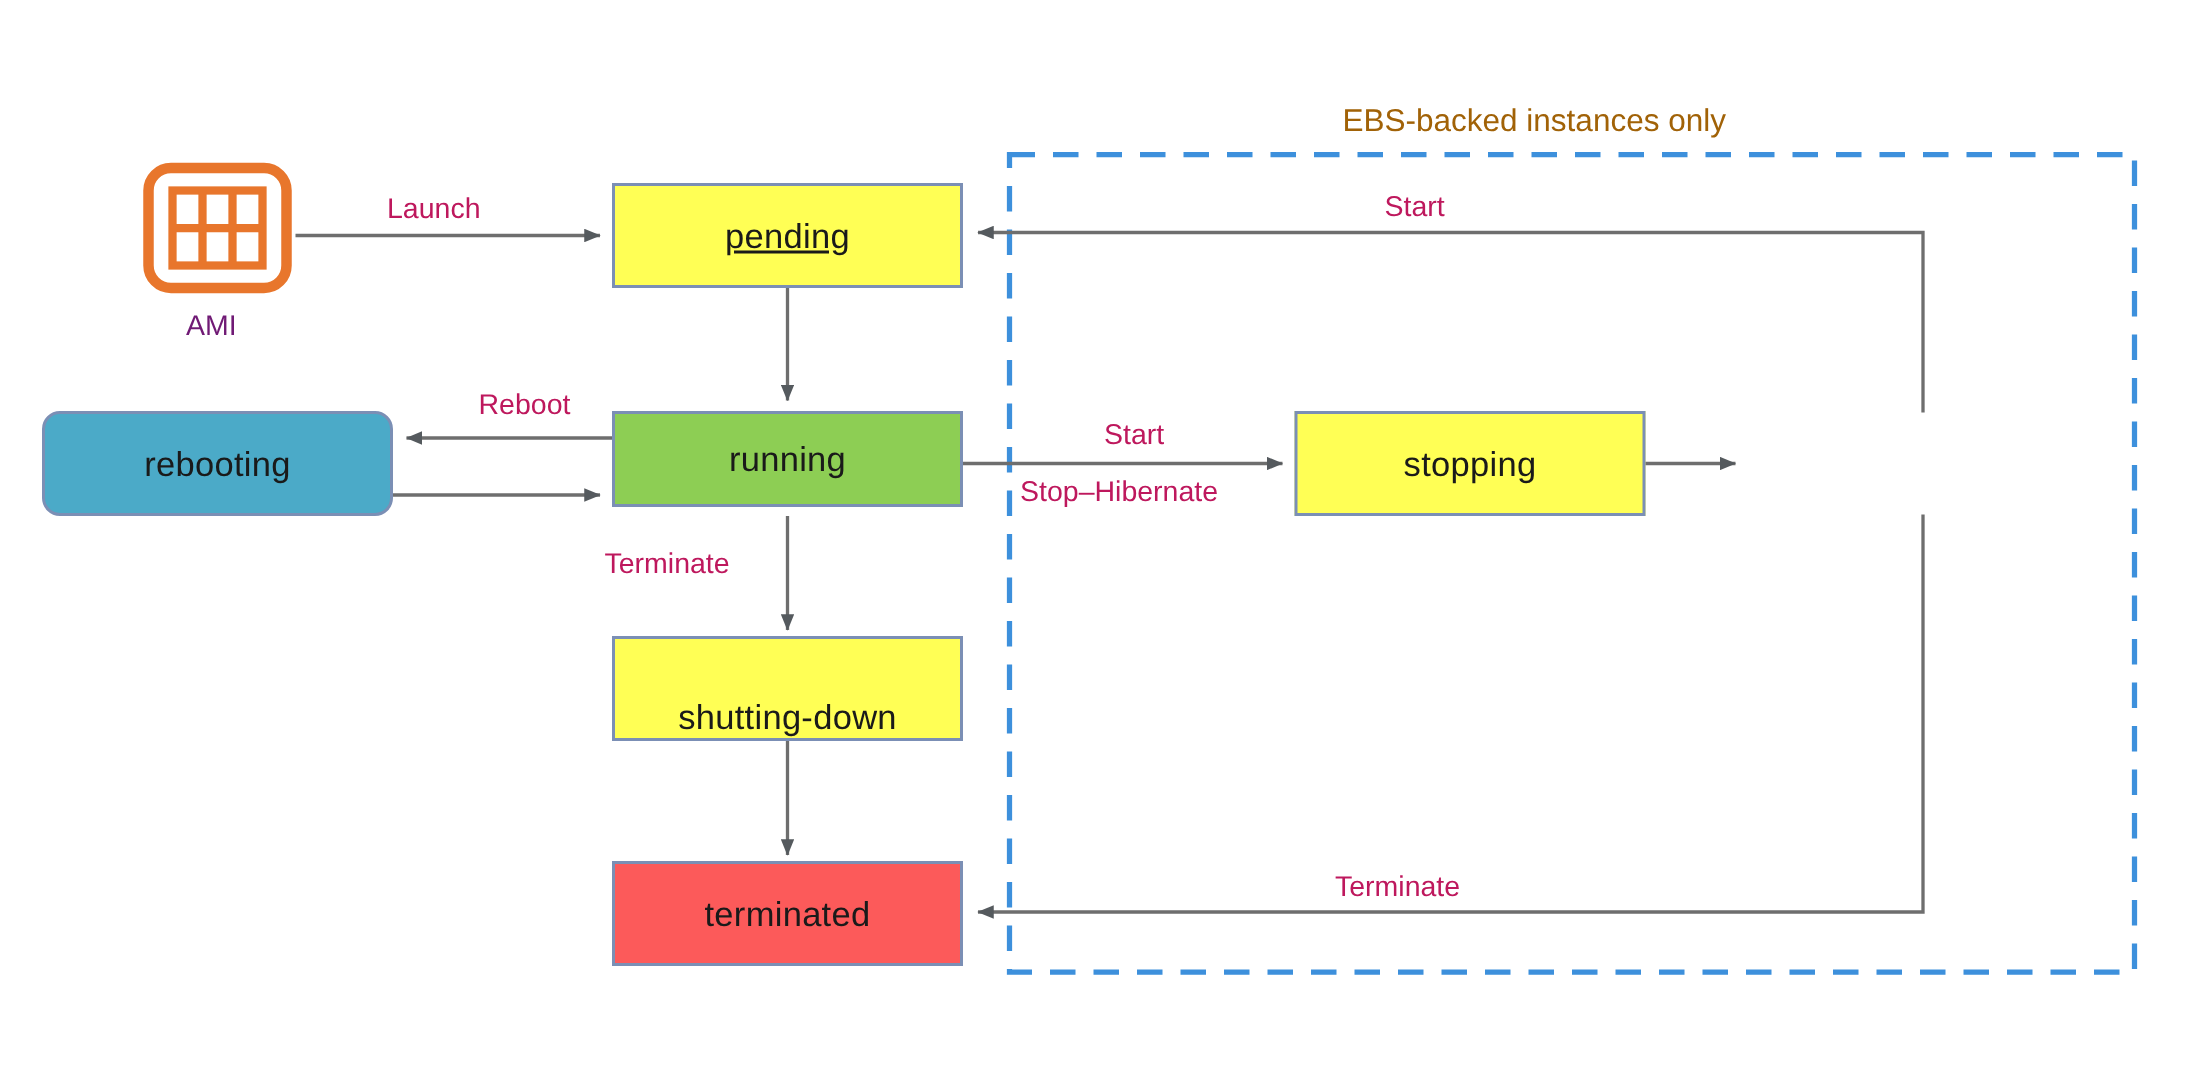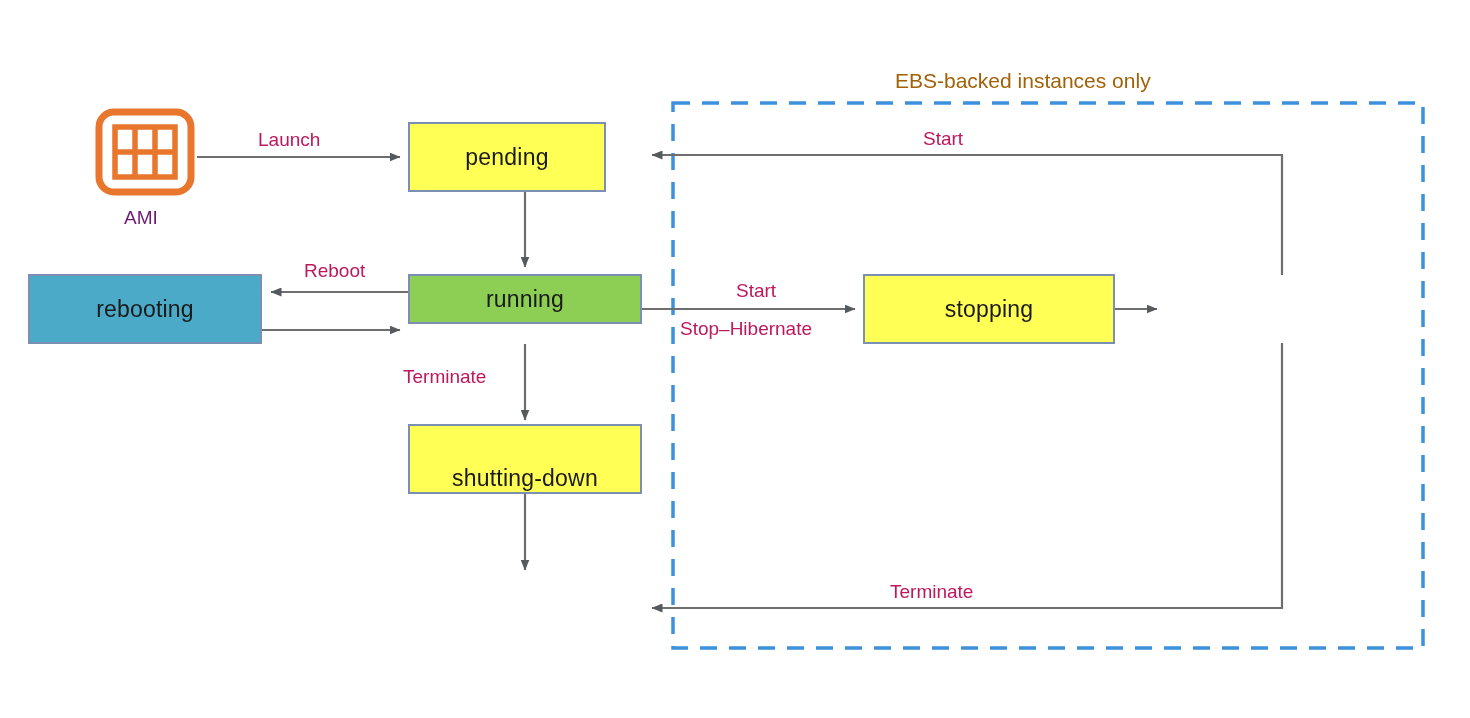--- a/index.html
+++ b/index.html
@@ -8,21 +8,21 @@
   #stage{position:relative;width:1470px;height:718px;background:#fff;}
 
   svg.layer{position:absolute;left:0;top:0;width:1470px;height:718px;}
 
   .node{position:absolute;box-sizing:border-box;border:2px solid #7B8FB5;
         display:flex;align-items:center;justify-content:center;
         font-size:23px;color:#1a1a1a;letter-spacing:.2px;}
   .n-yellow{background:#FFFF55;}
   .n-green{background:#8DCE54;}
   .n-red{background:#FC5A5A;}
-  .n-teal{background:#4BAAC8;}
+  .n-teal{background:#4BAAC8;border-radius:12px;}
 
   .edge-label{position:absolute;font-size:19px;color:#be185d;white-space:nowrap;}
   .group-label{position:absolute;font-size:21px;color:#a16207;white-space:nowrap;}
   .ami-label{position:absolute;font-size:19px;color:#701a75;white-space:nowrap;}
 
   .ami-icon{position:absolute;left:95px;top:108px;width:100px;height:88px;}
 </style>
 </head>
 <body>
 
@@ -67,45 +67,48 @@
       <rect x="20" y="19" width="60" height="50"></rect>
       <line x1="20" y1="44" x2="80" y2="44"></line>
       <line x1="40" y1="19" x2="40" y2="69"></line>
       <line x1="60" y1="19" x2="60" y2="69"></line>
     </g>
   </svg>
   <div class="ami-label" style="left:124px;top:207px;">AMI</div>
 
   <div class="group-label" style="left:895px;top:69px;">EBS-backed instances only</div>
 
-  <div class="node n-yellow" style="left:408px;top:122px;width:198px;height:70px;">
+  <div class="node n-yellow" style="left:408px;top:122px;width:234px;height:70px;text-decoration:underline;">
     <span>pending</span>
   </div>
 
-  <div class="node n-green" style="left:408px;top:274px;width:234px;height:50px;">
+  <div class="node n-green" style="left:408px;top:274px;width:234px;height:64px;">
     <span>running</span>
   </div>
 
   <div class="node n-teal" style="left:28px;top:274px;width:234px;height:70px;">
     <span>rebooting</span>
   </div>
 
-  <div class="node n-yellow" style="left:863px;top:274px;width:252px;height:70px;">
+  <div class="node n-yellow" style="left:863px;top:274px;width:234px;height:70px;">
     <span>stopping</span>
   </div>
 
 
   <div class="node n-yellow" style="left:408px;top:424px;width:234px;height:70px;align-items:flex-end;">
     <span>shutting-down</span>
   </div>
 
+  <div class="node n-red" style="left:408px;top:574px;width:234px;height:70px;">
+    <span>terminated</span>
+  </div>
 
   <div class="edge-label" style="left:258px;top:129px;">Launch</div>
 
-  <div class="edge-label" style="left:304px;top:260px;">Reboot</div>
+  <div class="edge-label" style="left:319px;top:260px;">Reboot</div>
 
   <div class="edge-label" style="left:736px;top:280px;">Start</div>
 
   <div class="edge-label" style="left:680px;top:318px;">Stop–Hibernate</div>
 
   <div class="edge-label" style="left:923px;top:128px;">Start</div>
 
   <div class="edge-label" style="left:403px;top:366px;">Terminate</div>
 
   <div class="edge-label" style="left:890px;top:581px;">Terminate</div>

